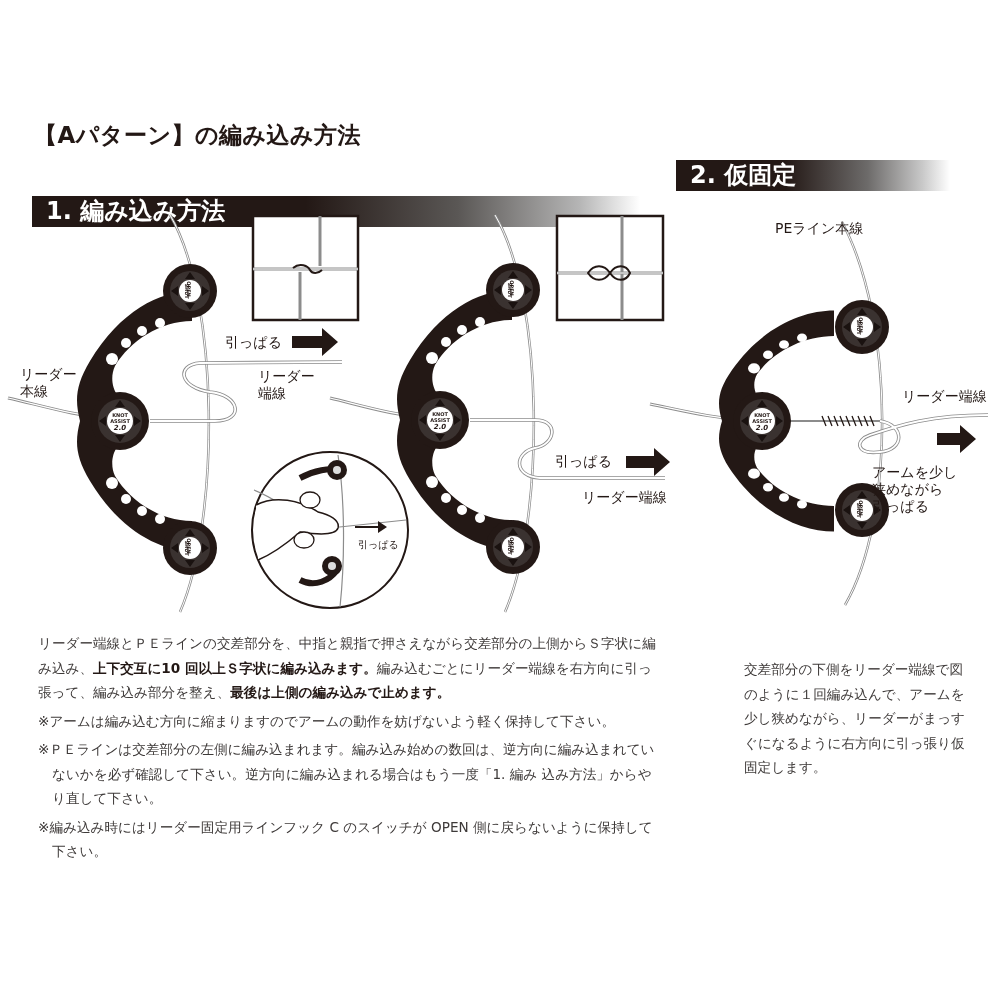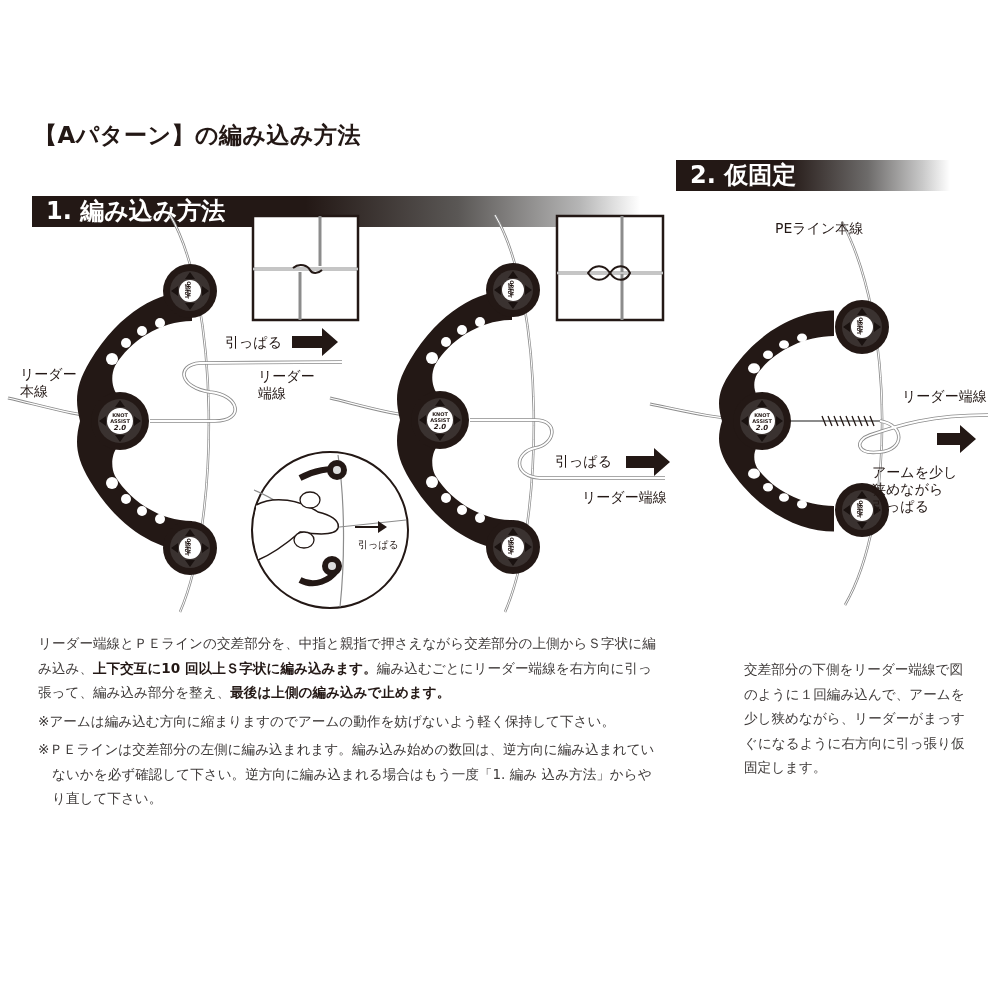--- a/index.html
+++ b/index.html
@@ -185,15 +185,16 @@
 <div class="lbl" style="left:872px; top:464px;">
   <div>アームを少し</div>
   <div>狭めながら</div>
   <div>引っぱる</div>
 </div>
 
 <div class="body-text" style="left:34px; top:627px; width:632px;">
   <p><span>リーダー端線とＰＥラインの交差部分を、中指と親指で押さえながら交差部分の上側からＳ字状に編み込み、</span><b>上下交互に10 回以上Ｓ字状に編み込みます。</b><span>編み込むごとにリーダー端線を右方向に引っ張って、編み込み部分を整え、</span><b>最後は上側の編み込みで止めます。</b></p>
   <p class="note">※アームは編み込む方向に縮まりますのでアームの動作を妨げないよう軽く保持して下さい。</p>
   <p class="note">※ＰＥラインは交差部分の左側に編み込まれます。編み込み始めの数回は、逆方向に編み込まれていないかを必ず確認して下さい。逆方向に編み込まれる場合はもう一度「1. 編み 込み方法」からやり直して下さい。</p>
+  <p class="note">※編み込み時にはリーダー固定用ラインフック C のスイッチが OPEN 側に戻らないように保持して下さい。</p>
 </div>
 
 <div class="body-text" style="left:716px; top:657px; width:230px;margin-left:28px;">交差部分の下側をリーダー端線で図のように１回編み込んで、アームを少し狭めながら、リーダーがまっすぐになるように右方向に引っ張り仮固定します。</div>
 
 </body></html>

